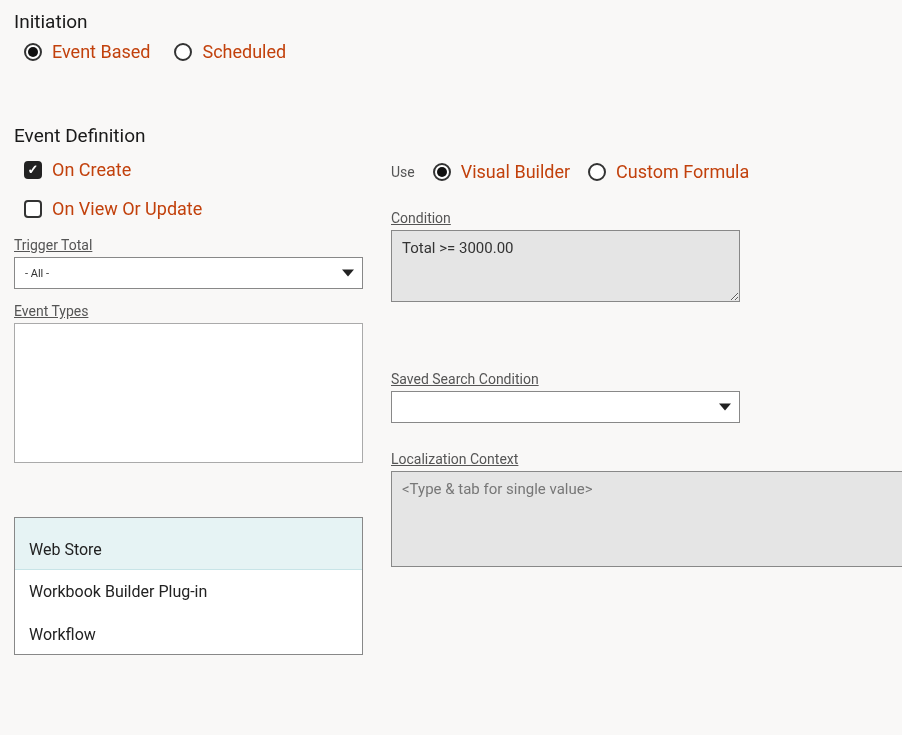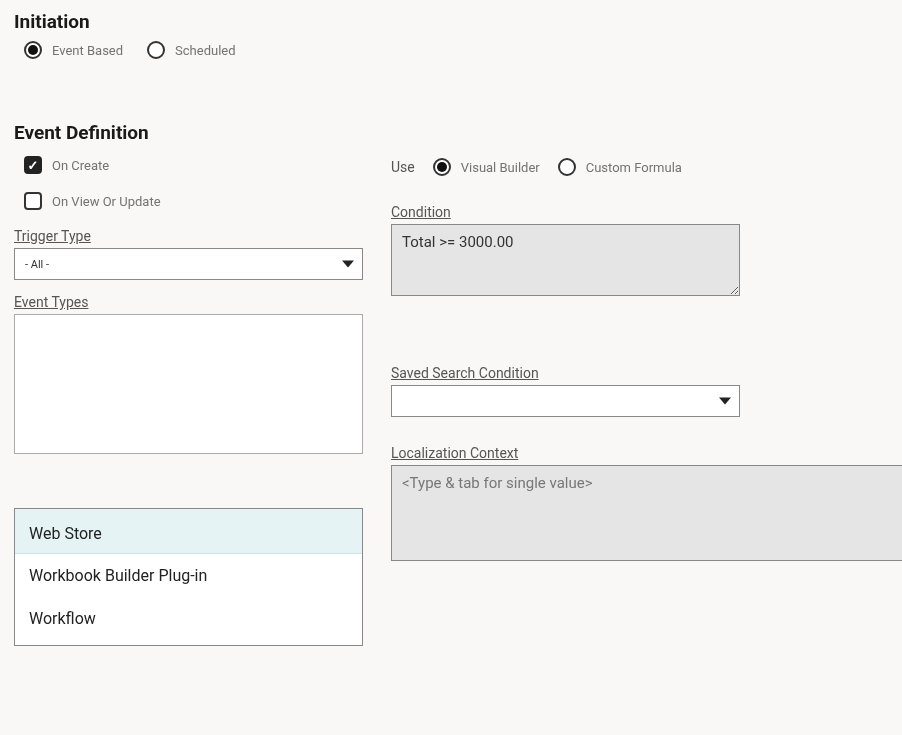--- a/index.html
+++ b/index.html
@@ -7,21 +7,21 @@
     margin: 0;
     padding: 10px 14px;
     background: #f9f8f7;
     font-family: "Segoe UI", -apple-system, Roboto, Arial, sans-serif;
     font-size: 14px;
     color: #333;
     width: 902px;
   }
   .section-title {
     font-size: 19px;
-    font-weight: 700;
+    font-weight: 400;
     color: #1a1a1a;
     margin: 0 0 8px 0;
   }
   .row {
     display: flex;
     align-items: center;
     gap: 24px;
     margin-bottom: 8px;
   }
   .radio-item, .check-item {
@@ -64,22 +64,22 @@
   }
   .checkbox .tick {
     display: none;
     color: #fff;
     font-size: 13px;
     line-height: 1;
     font-weight: 700;
   }
   .checkbox.checked .tick { display: block; }
   .label-text {
-    font-size: 13px;
-    color: #737373;
+    font-size: 18px;
+    color: #c2410c;
   }
   .columns {
     display: flex;
     gap: 28px;
     align-items: flex-start;
   }
   .col-left { width: 360px; }
   .col-right { flex: 1; padding-top: 6px; }
   .field-label {
     font-size: 14px;
@@ -142,21 +142,21 @@
   }
   .listbox .item {
     padding: 12px 14px;
     font-size: 16px;
     color: #222;
     cursor: pointer;
   }
   .listbox .item.highlight {
     background: #e6f3f4;
     border-bottom: 1px solid #c8e4e7;
-    padding-top: 15px;
+    padding-top: 22px;
     padding-bottom: 10px;
   }
   .spacer-lg { height: 54px; }
   .check-stack .check-item { margin: 4px 0 18px 10px; }
   .col-right .field-label:first-child { margin-top: 0; }
   .w-350 { width: 349px; }
   .w-480 { width: 572px; }
 </style>
 </head>
 <body>
@@ -188,21 +188,21 @@
             <span class="tick">✓</span>
           </span>
         <span class="label-text">On Create</span>
       </div>
       <div class="check-item">
         <span class="checkbox"></span>
         <span class="label-text">On View Or Update</span>
       </div>
     </div>
 
-    <div class="field-label">Trigger Type</div>
+    <div class="field-label">Trigger Total</div>
     <div class="select w-350">
       <span>- All -</span>
       <span class="caret"></span>
     </div>
 
     <div class="field-label">Event Types</div>
     <div class="multiselect w-350"></div>
 
     <div class="spacer-lg"></div>
 

